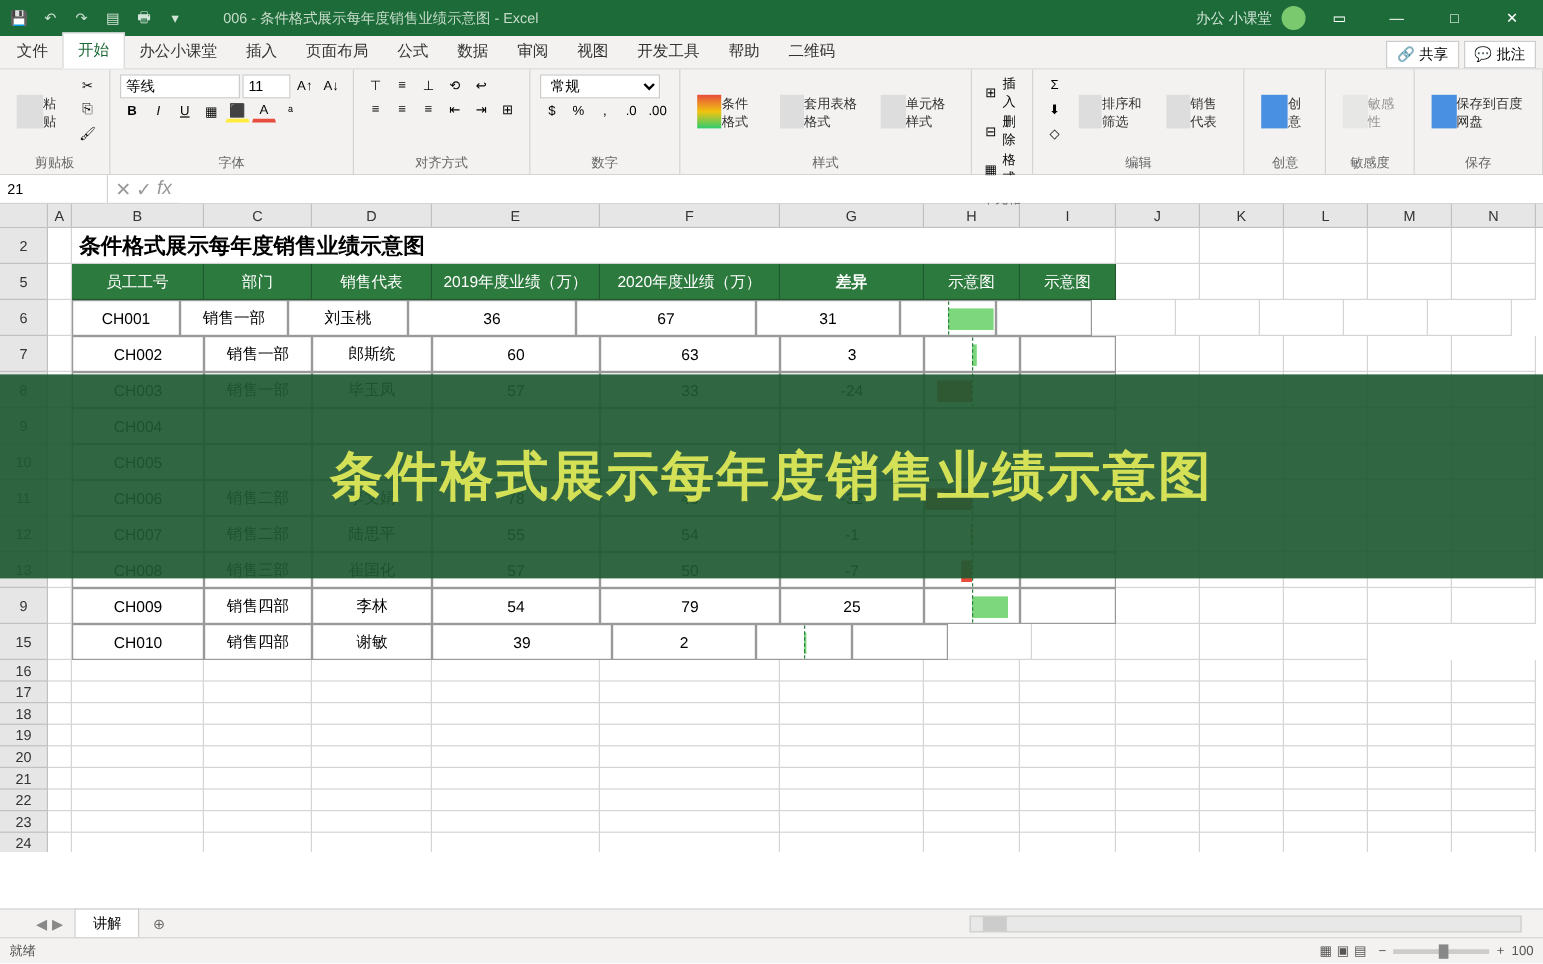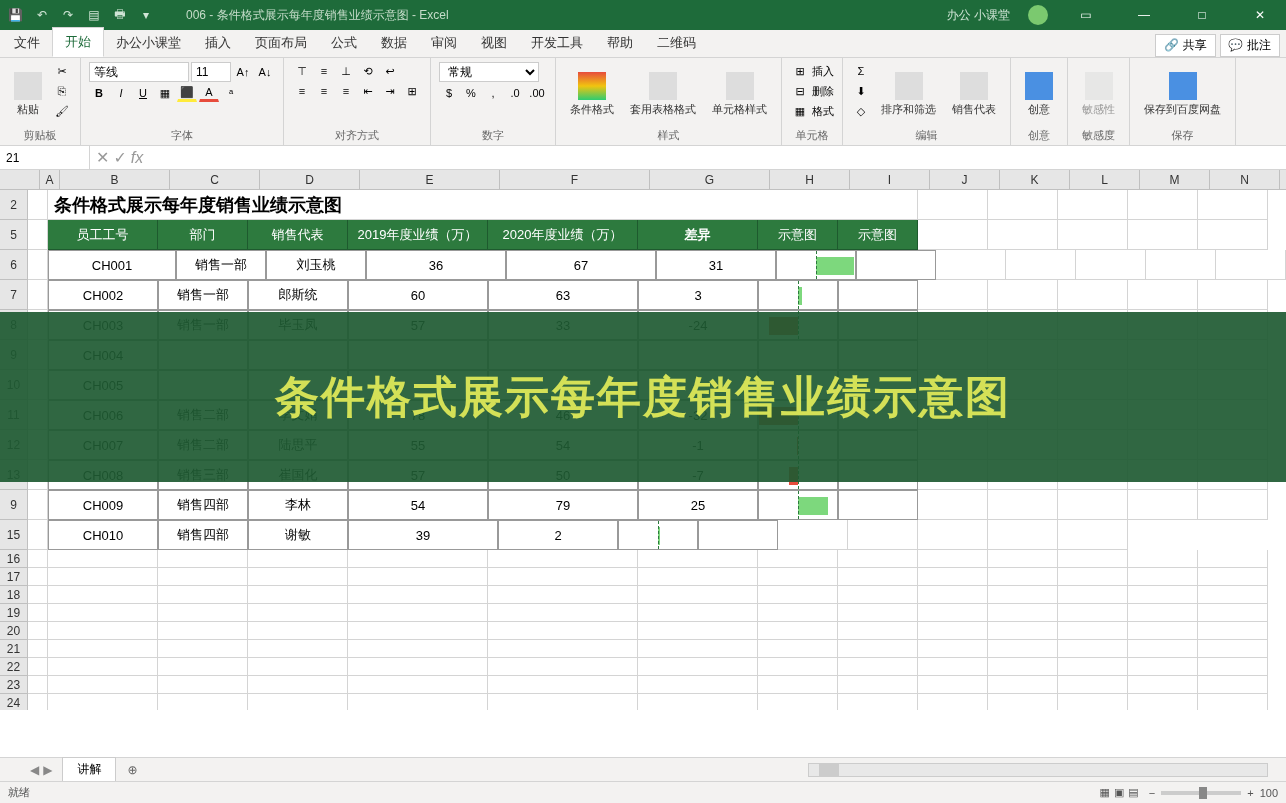--- a/index.html
+++ b/index.html
@@ -5,39 +5,39 @@
 * { margin: 0; padding: 0; box-sizing: border-box; font-family: "Microsoft YaHei", Arial, sans-serif; }
 body { background: #fff; overflow: hidden; width: 1286px; height: 803px; position: relative; }
 
 
 .titlebar { background: #1e6b3a; height: 30px; display: flex; align-items: center; color: #fff; font-size: 12px; padding: 0 6px; }
 .titlebar .qat { display: flex; gap: 6px; align-items: center; }
 .titlebar .qat-btn { width: 20px; height: 20px; display: flex; align-items: center; justify-content: center; color: #d0e5d6; cursor: pointer; }
 .titlebar .doc-title { margin-left: 30px; color: #c5dcc9; }
 .titlebar .search-wrap { margin-left: 30px; }
 .titlebar .search { background: #185a31; border: 1px solid #2a7a48; color: #c5dcc9; padding: 2px 8px 2px 24px; width: 480px; height: 20px; font-size: 12px; border-radius: 2px; }
-.titlebar .right { margin-left: auto; display: flex; gap: 18px; align-items: center; justify-content: center; }
+.titlebar .right { margin-left: auto; display: flex; gap: 8px; align-items: center; justify-content: center; }
 .titlebar .user { color: #d0e5d6; }
 .titlebar .avatar { width: 20px; height: 20px; border-radius: 50%; background: #7bc96f; }
 .titlebar .win-btn { width: 40px; height: 30px; display: flex; align-items: center; justify-content: center; color: #fff; cursor: pointer; }
 .titlebar .win-btn.close { color: #fff; }
 
 
 .ribbon-tabs { background: #f3f2f1; height: 28px; display: flex; align-items: flex-end; border-bottom: 1px solid #d4d4d4; padding-left: 2px; }
 .ribbon-tabs .tab { padding: 5px 12px; font-size: 13px; color: #333; cursor: pointer; }
 .ribbon-tabs .tab.active { background: #fff; border: 1px solid #d4d4d4; border-bottom: 1px solid #fff; color: #1e6b3a; font-weight: 500; }
 .ribbon-tabs .right-actions { margin-left: auto; display: flex; gap: 4px; padding-right: 6px; }
 .ribbon-tabs .share-btn { border: 1px solid #ccc; padding: 2px 8px; font-size: 12px; background: #fff; cursor: pointer; }
 
 
 .ribbon { background: #f3f2f1; height: 88px; display: flex; border-bottom: 1px solid #d4d4d4; }
 .ribbon-group { border-right: 1px solid #d4d4d4; padding: 4px 8px 2px; display: flex; flex-direction: column; justify-content: space-between; }
 .ribbon-group-label { font-size: 11px; color: #666; text-align: center; margin-top: 2px; }
 .ribbon-group-body { display: flex; gap: 4px; flex: 1; }
-.rbtn { display: flex; flex-direction: column; align-items: center; justify-content: center; padding: 2px 6px; cursor: pointer; font-size: 11px; color: #333; }
+.rbtn { display: flex; align-items: center; padding: 2px 6px; cursor: pointer; font-size: 11px; color: #333; }
 .rbtn .ricon { width: 20px; height: 20px; background: #ddd; margin-bottom: 2px; }
 .rbtn-lg .ricon { width: 28px; height: 28px; }
 .stack { display: flex; flex-direction: column; gap: 2px; }
 .hstack { display: flex; gap: 2px; align-items: center; }
 .small-btn { width: 20px; height: 18px; border: 1px solid transparent; display: flex; align-items: center; justify-content: center; font-size: 11px; cursor: pointer; }
 .small-sel { height: 20px; font-size: 12px; border: 1px solid #ccc; background: #fff; padding: 0 4px; }
 .font-name { width: 100px; }
 .font-size { width: 40px; }
 
 
@@ -362,21 +362,21 @@
         <div class="cell thead center" style="width: 80px;">示意图</div>
         <div class="cell thead center" style="width: 80px;">示意图</div>
         <div class="cell" style="width: 70px;"></div>
         <div class="cell" style="width: 70px;"></div>
         <div class="cell" style="width: 70px;"></div>
         <div class="cell" style="width: 70px;"></div>
         <div class="cell" style="width: 70px;"></div>
       </div>
       <div class="cell-row">
         <div class="cell" style="width: 20px;"></div>
-        <div class="cell tcell center" style="width: 128px;">CH001</div>
+        <div class="cell tcell center" style="width: 90px;">CH001</div>
         <div class="cell tcell center" style="width: 90px;">销售一部</div>
         <div class="cell tcell center" style="width: 100px;">刘玉桃</div>
         <div class="cell tcell center" style="width: 140px;">36</div>
         <div class="cell tcell center" style="width: 150px;">67</div>
         <div class="cell tcell center" style="width: 120px;">31</div>
         <div class="cell tcell bar-wrap" style="width: 80px;">
           <div class="bar-pos" style="width: 48.4375%; position: absolute; top: 6px; left: 50%;"></div>
           <div style="position: absolute; left: 50%; top: 0px; bottom: 0px; border-left: 1px dashed rgb(45, 122, 62);"></div>
         </div>
         <div class="cell tcell" style="width: 80px;"></div>

